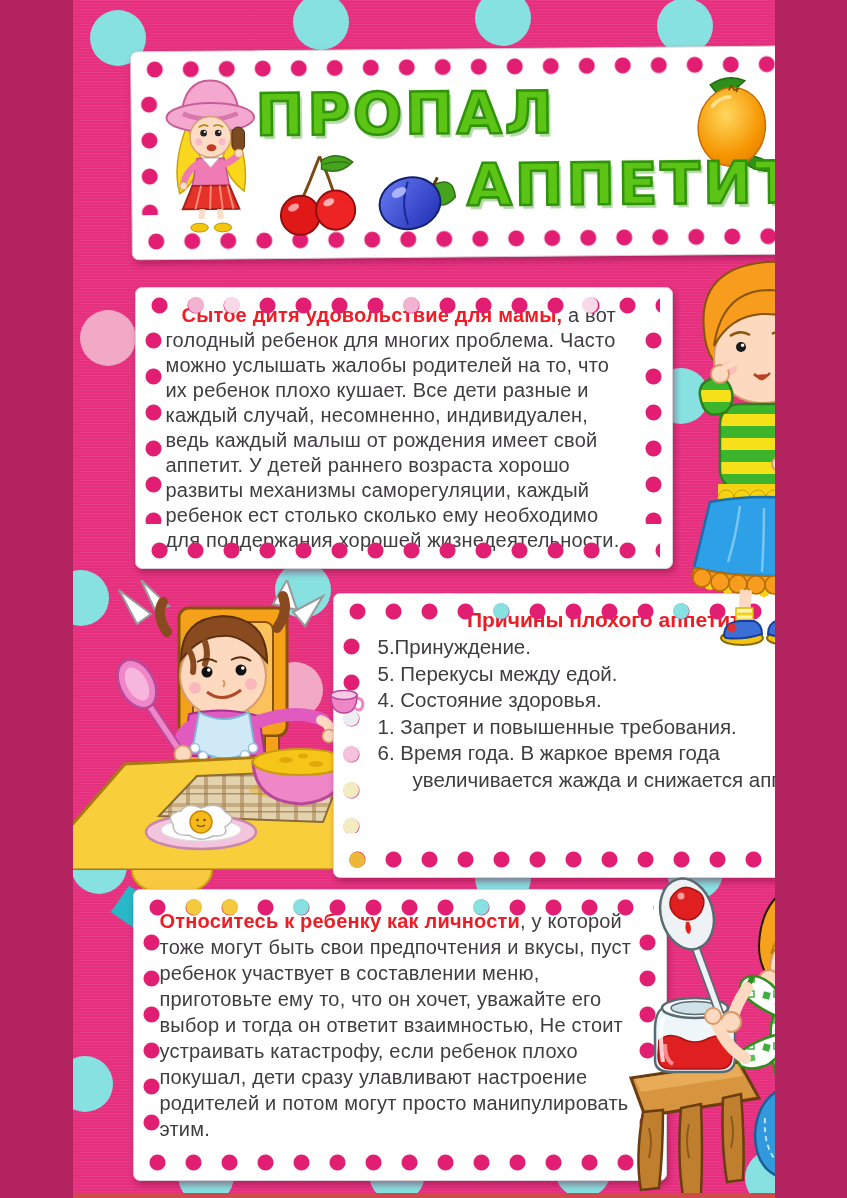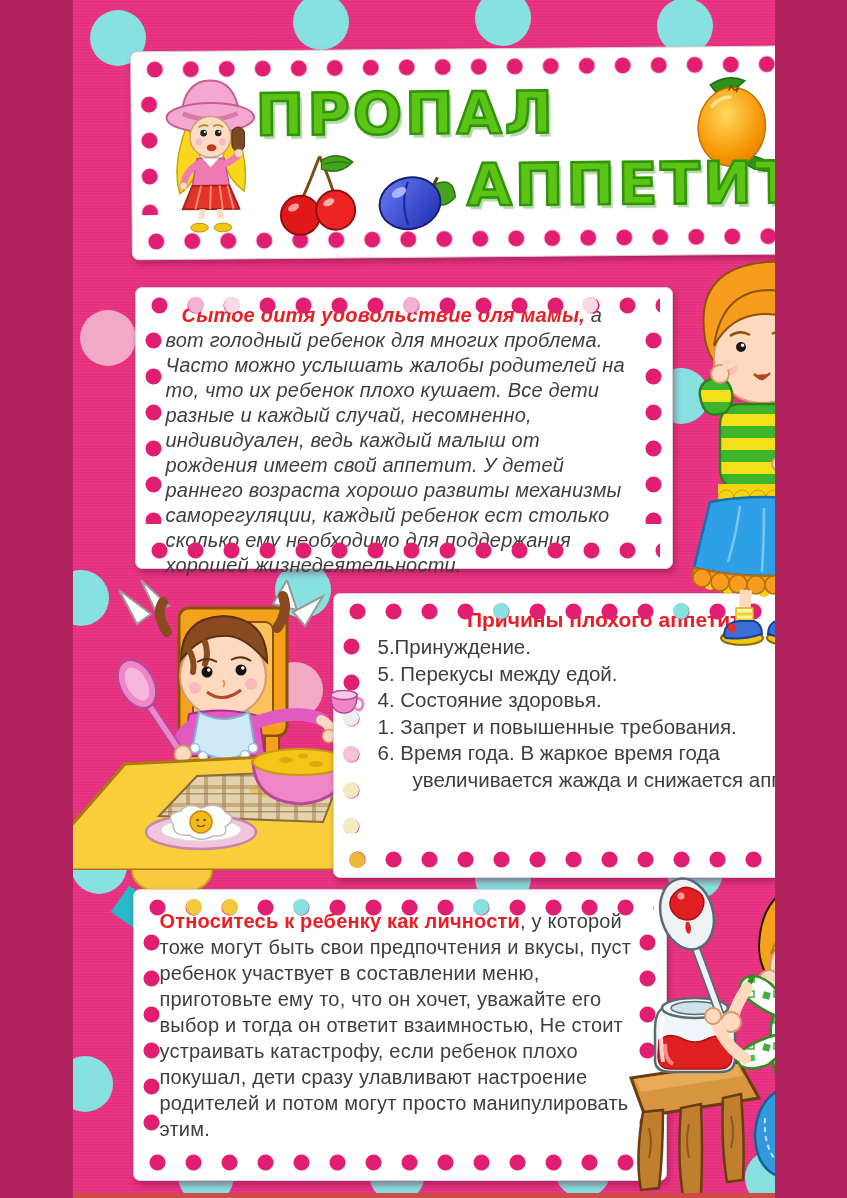--- a/index.html
+++ b/index.html
@@ -43,21 +43,21 @@
     font-weight:800;color:#5cc414;letter-spacing:3px;
     -webkit-text-stroke:2.5px #2f930b;
     text-shadow:3px 4px 1px rgba(47,140,10,.35), 0 0 2px #9ae84a;
   }
   .bubble.l1{left:118px;top:30px;width:312px;font-size:58px;}
   .bubble.l2{left:312px;top:102px;width:412px;font-size:58px;}
   .illus{position:absolute;}
   
   .panel p{margin:0;color:#403d40;}
   .lead{color:#ee1c24;font-weight:bold;}
-  .intro-panel{left:62px;top:287px;width:536px;height:280px;font-style:italic;}
+  .intro-panel{left:62px;top:287px;width:536px;height:280px;}
   .intro-panel p{padding:15px 44px 0 30px;font-size:20px;line-height:25px;letter-spacing:.2px;text-indent:16px;}
   .causes-panel{left:260px;top:593px;width:532px;height:283px;}
   .causes-title{margin:14px 20px 2px 40px;text-align:center;color:#ee1c24;font-weight:bold;font-size:21px;}
   ul.causes{list-style:none;margin:2px 0 0 0;padding:0 14px 0 44px;}
   ul.causes li{font-size:20.5px;line-height:26.5px;color:#403d40;padding-left:35px;text-indent:-35px;}
   .personality-panel{left:60px;top:889px;width:532px;height:290px;}
   .personality-panel p{padding:18px 30px 0 26px;font-size:20px;line-height:26px;letter-spacing:.2px;}
   .bottom-strip{position:absolute;left:0;bottom:0;width:847px;height:5px;background:#cf4b47;z-index:5;}
   .z4{z-index:4;}
 </style>

